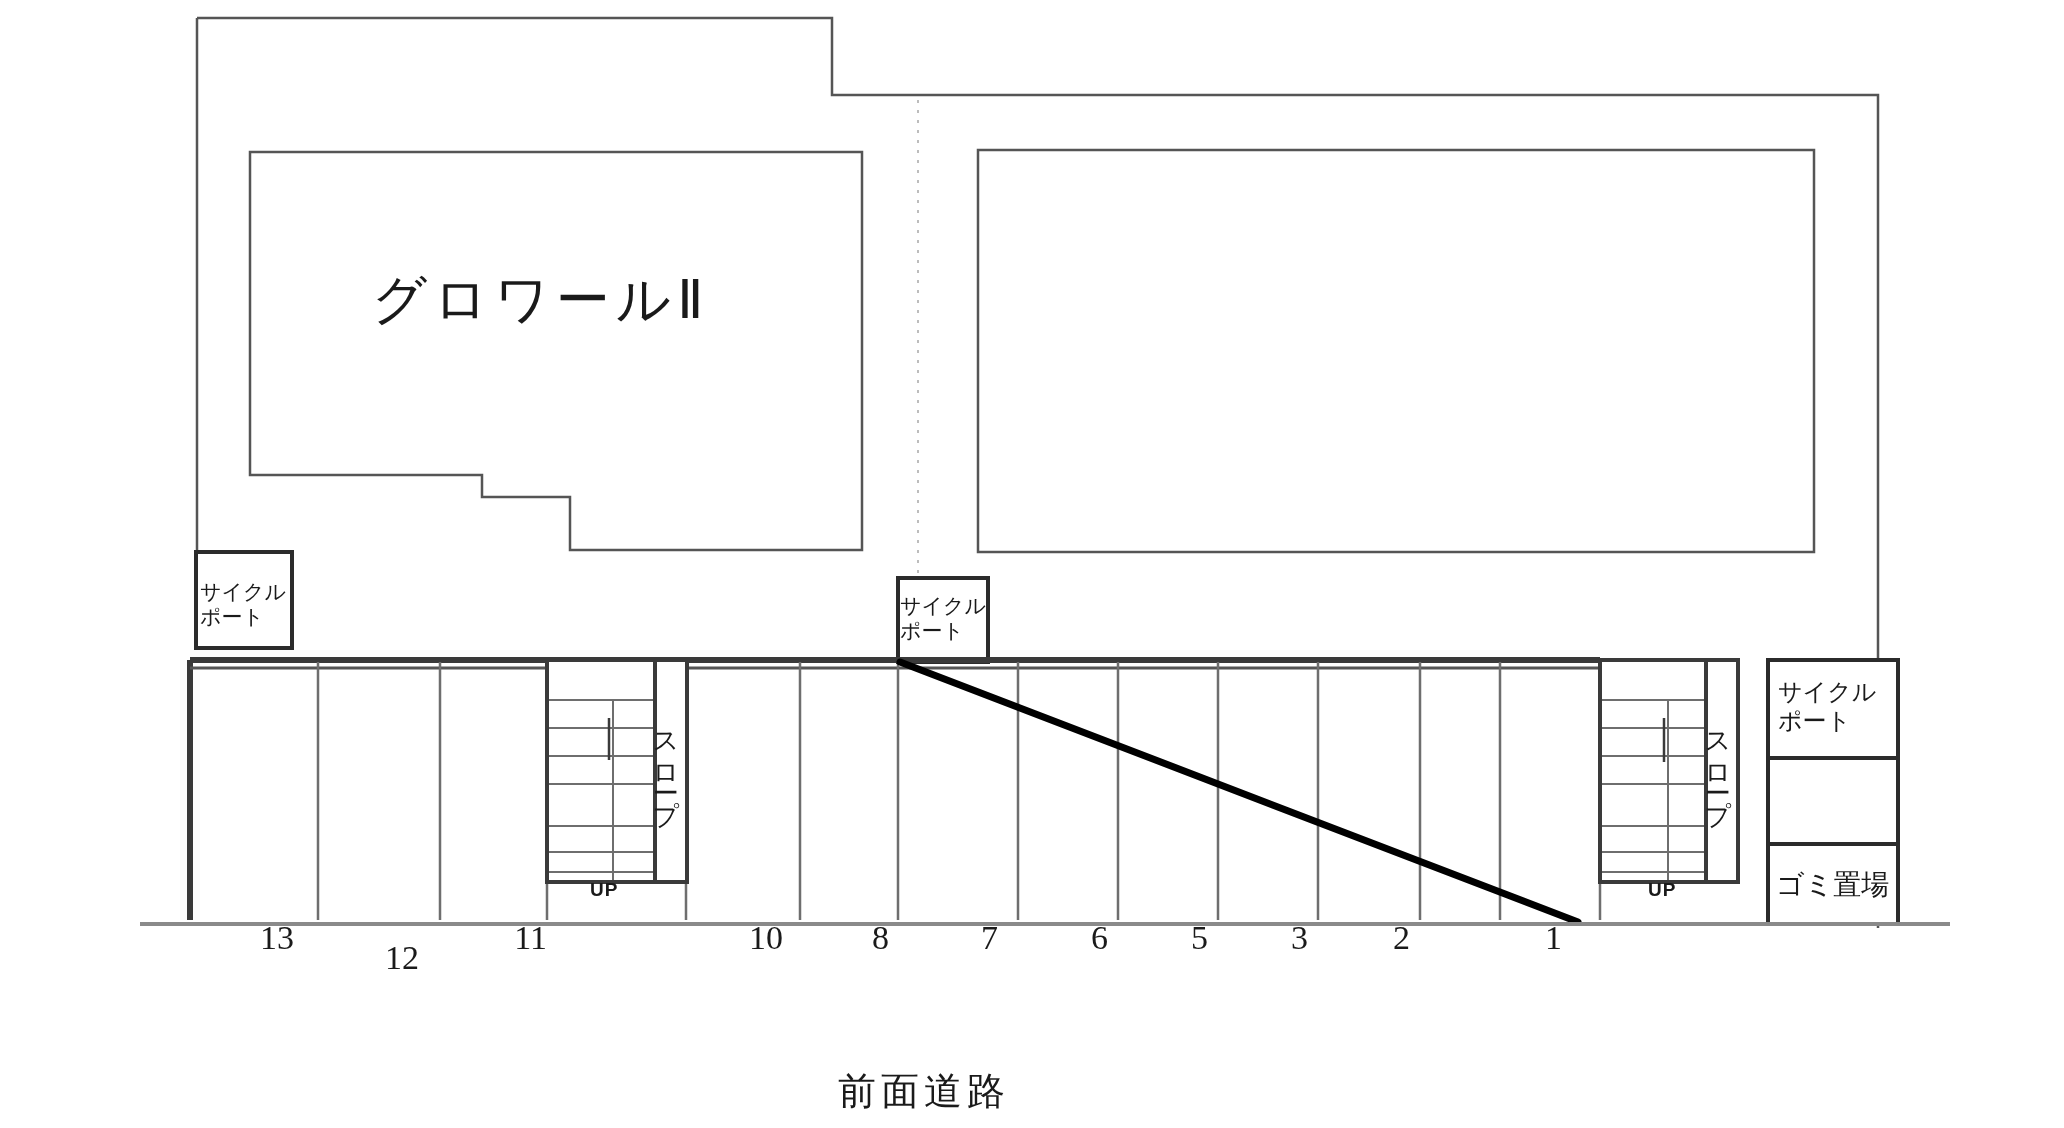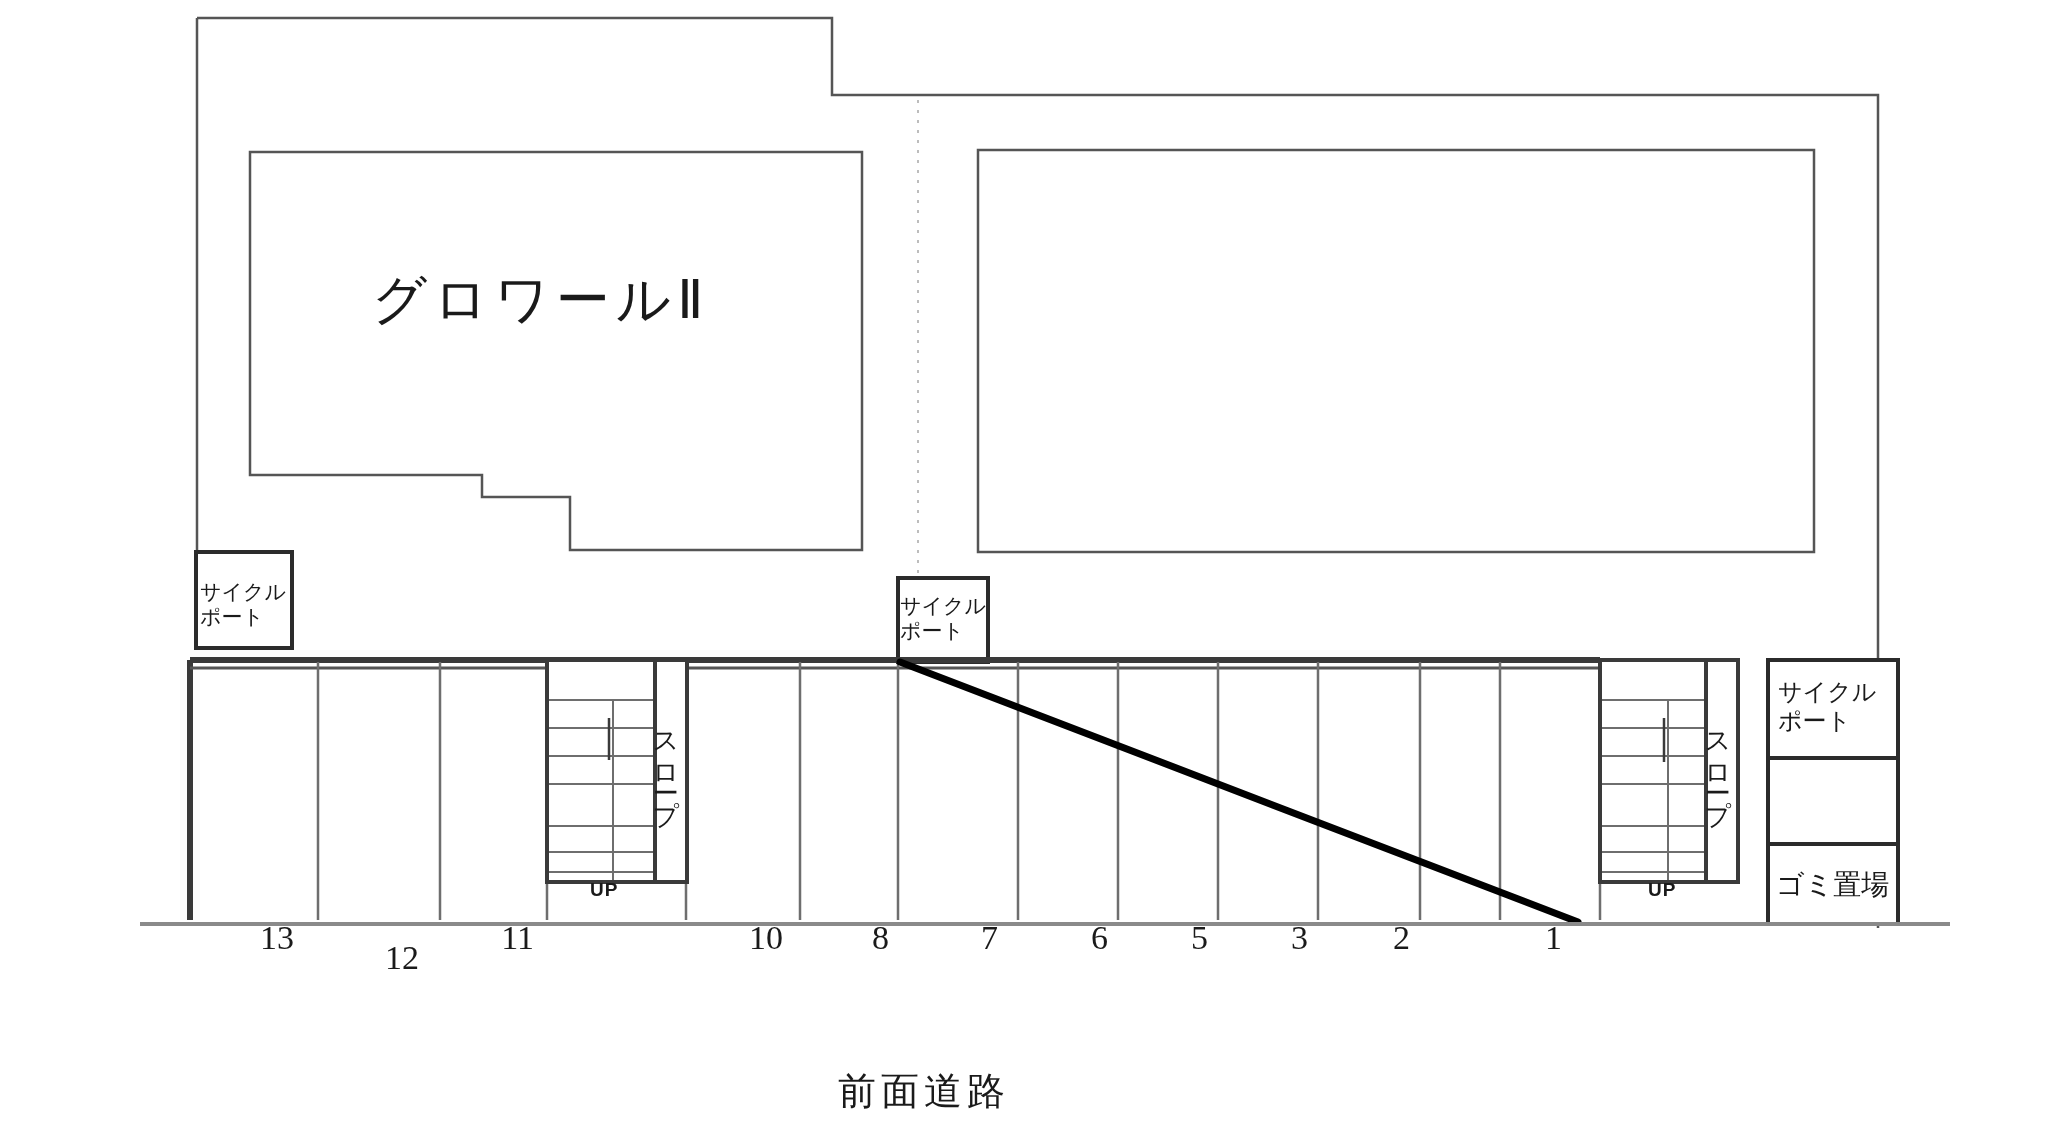--- a/index.html
+++ b/index.html
@@ -230,21 +230,21 @@
   <div class="lbl slope-lbl" style="left:652px; top:716px;">スロープ</div>
 
   <div class="lbl slope-lbl" style="left:1704px; top:716px;">スロープ</div>
 
   <div class="lbl up-lbl" style="left:590px; top:880px;">UP</div>
 
   <div class="lbl up-lbl" style="left:1648px; top:880px;">UP</div>
 
   <div class="lbl stall-num" style="left:214px; top:880px;">13</div>
   <div class="lbl stall-num" style="left:339px; top:900px;">12</div>
-  <div class="lbl stall-num" style="left:454px; top:880px;">11</div>
+  <div class="lbl stall-num" style="left:467px; top:880px;">11</div>
   <div class="lbl stall-num" style="left:703px; top:880px;">10</div>
   <div class="lbl stall-num" style="left:809px; top:880px;">8</div>
   <div class="lbl stall-num" style="left:918px; top:880px;">7</div>
   <div class="lbl stall-num" style="left:1028px; top:880px;">6</div>
   <div class="lbl stall-num" style="left:1128px; top:880px;">5</div>
   <div class="lbl stall-num" style="left:1228px; top:880px;">3</div>
   <div class="lbl stall-num" style="left:1330px; top:880px;">2</div>
   <div class="lbl stall-num" style="left:1482px; top:880px;">1</div>
 
   <div class="lbl road-lbl" style="left:838px; top:1052px;">前面道路</div>

